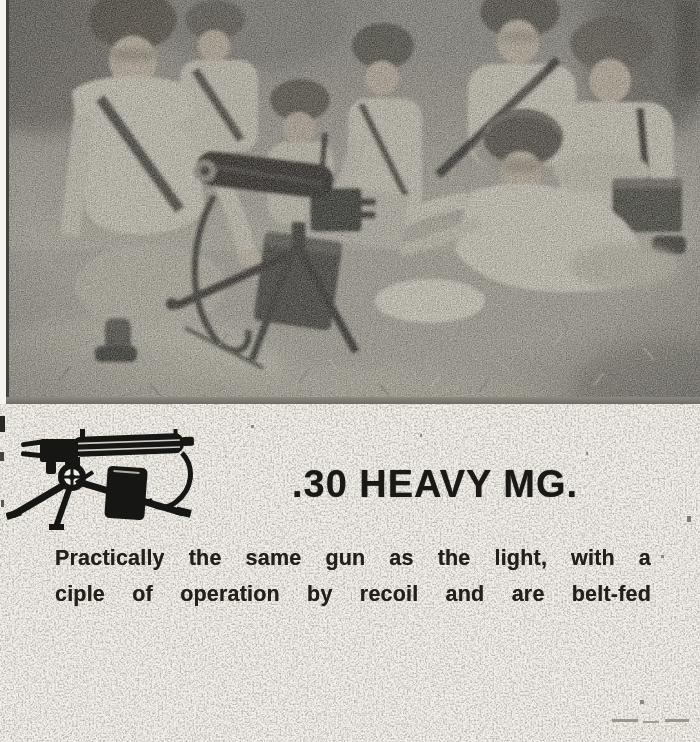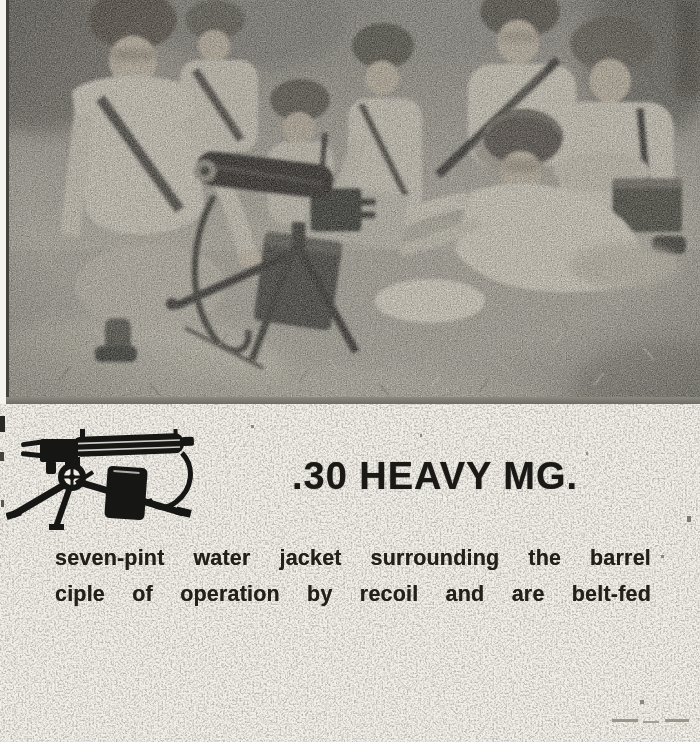--- a/index.html
+++ b/index.html
@@ -11,21 +11,21 @@
   
   .photo-strip{position:absolute;left:0;top:0;width:6px;height:404px;background:#f5f3ed;}
   .photo-edge-left{position:absolute;left:6px;top:0;width:3px;height:404px;background:#44423d;}
   .photo-svg{position:absolute;left:9px;top:0;width:691px;height:398px;display:block;}
   .photo-edge-bottom{position:absolute;left:6px;top:397px;width:694px;height:7px;
     background:linear-gradient(#8d8a81,#6e6b64);}
   
   .gun-illo{position:absolute;left:6px;top:429px;width:192px;height:110px;display:block;}
   .heading-wrap{position:absolute;left:215px;top:451px;width:440px;text-align:center;}
   .heading-wrap h1{
-    margin:4px;font-size:38px;line-height:42px;font-weight:bold;letter-spacing:1px;
+    margin:12px;font-size:38px;line-height:42px;font-weight:bold;letter-spacing:1px;
     color:#1a1916;text-shadow:0 0 1px rgba(26,25,22,.6);white-space:nowrap;
   }
   .para{position:absolute;left:55px;top:540px;width:596px;}
   .pline{
     font-size:21.5px;font-weight:bold;line-height:36px;color:#232019;
     letter-spacing:.2px;text-align:justify;text-align-last:justify;
     text-shadow:0 0 .6px rgba(30,28,22,.65);white-space:nowrap0;
   }
 </style>
 </head>
@@ -276,17 +276,17 @@
       <rect x="170" y="79" width="15" height="8" transform="rotate(14 177 83)"></rect>
       <path d="M70,54 L87,43" stroke="#161614" stroke-width="4"></path>
     </g>
   </svg>
 
   <div class="heading-wrap">
     <h1>.30 HEAVY MG.</h1>
   </div>
 
   <div class="para">
-    <div class="pline">seven-pint water jacket surrounding the barrel</div>
+    <div class="pline">Practically the same gun as the light, with a</div>
     <div class="pline">ciple of operation by recoil and are belt-fed</div>
   </div>
 
 </div>
 
 </body></html>

